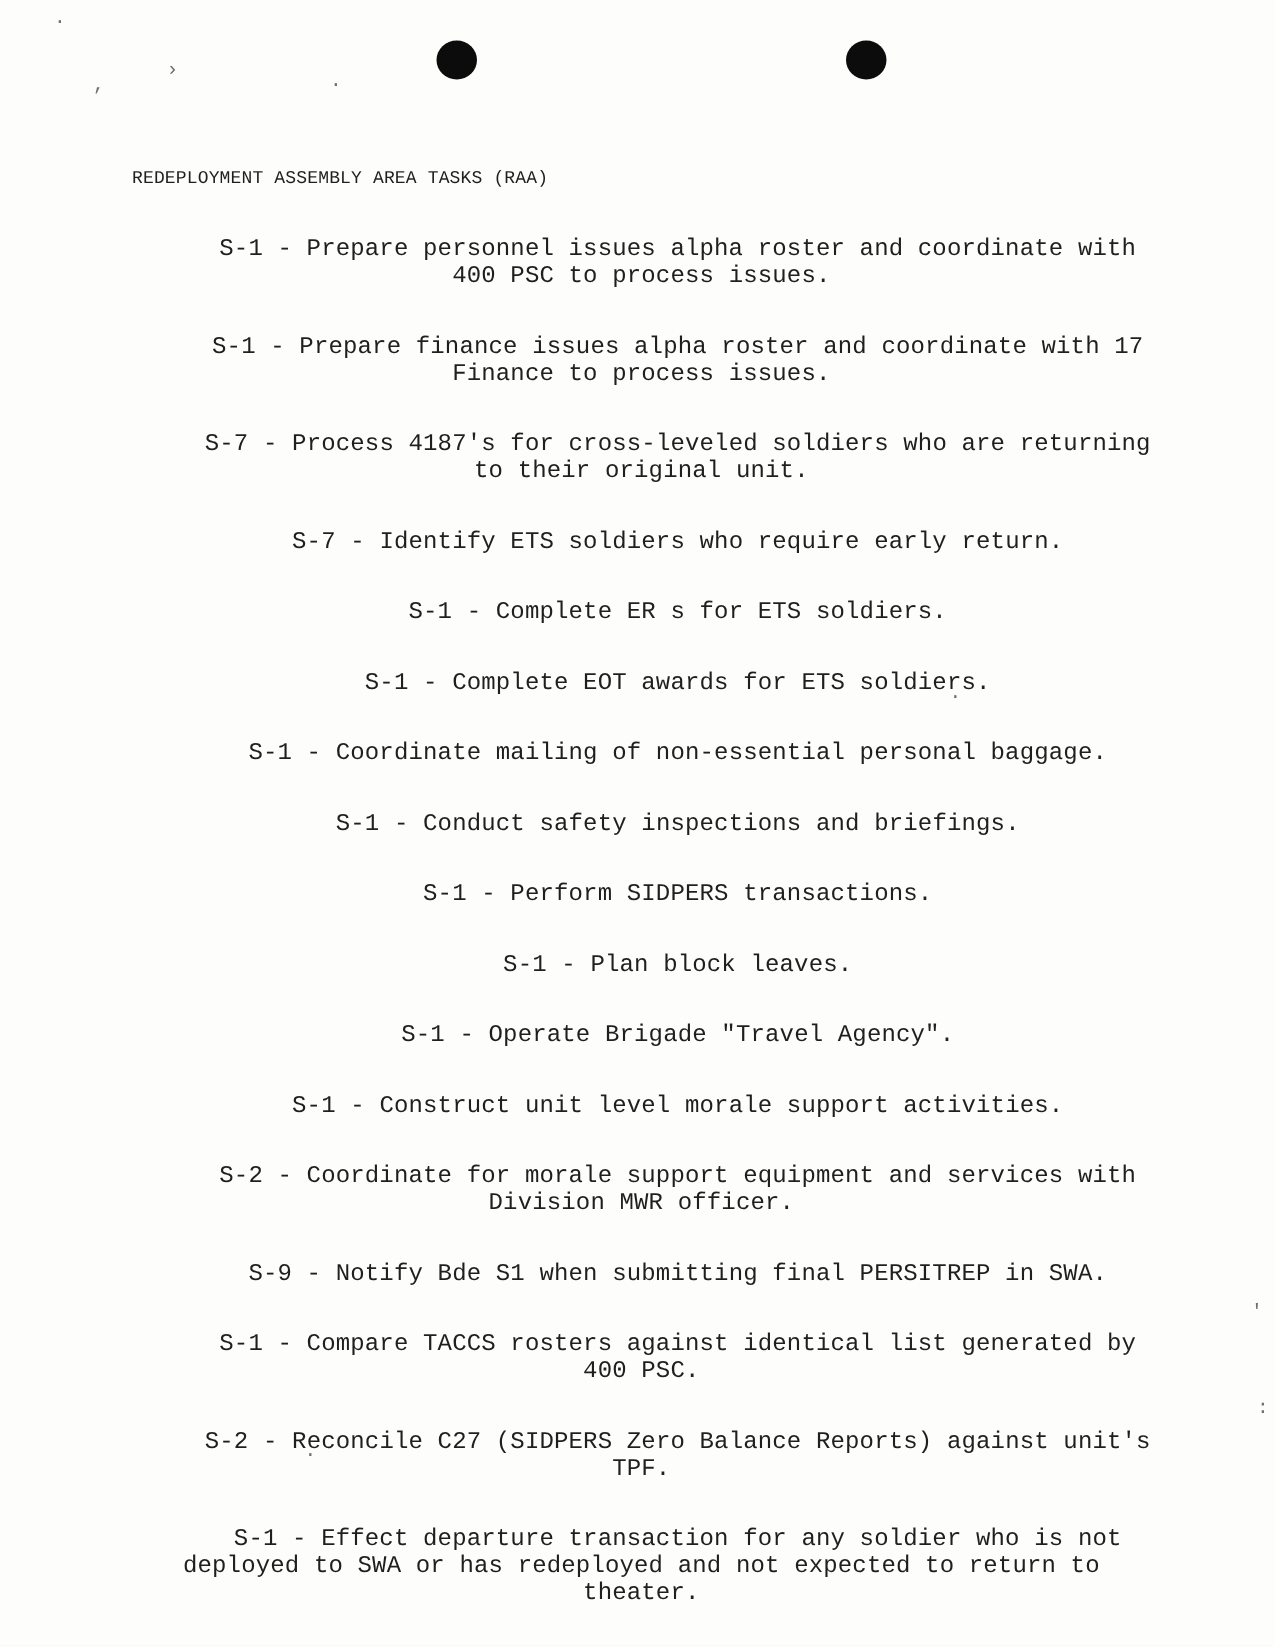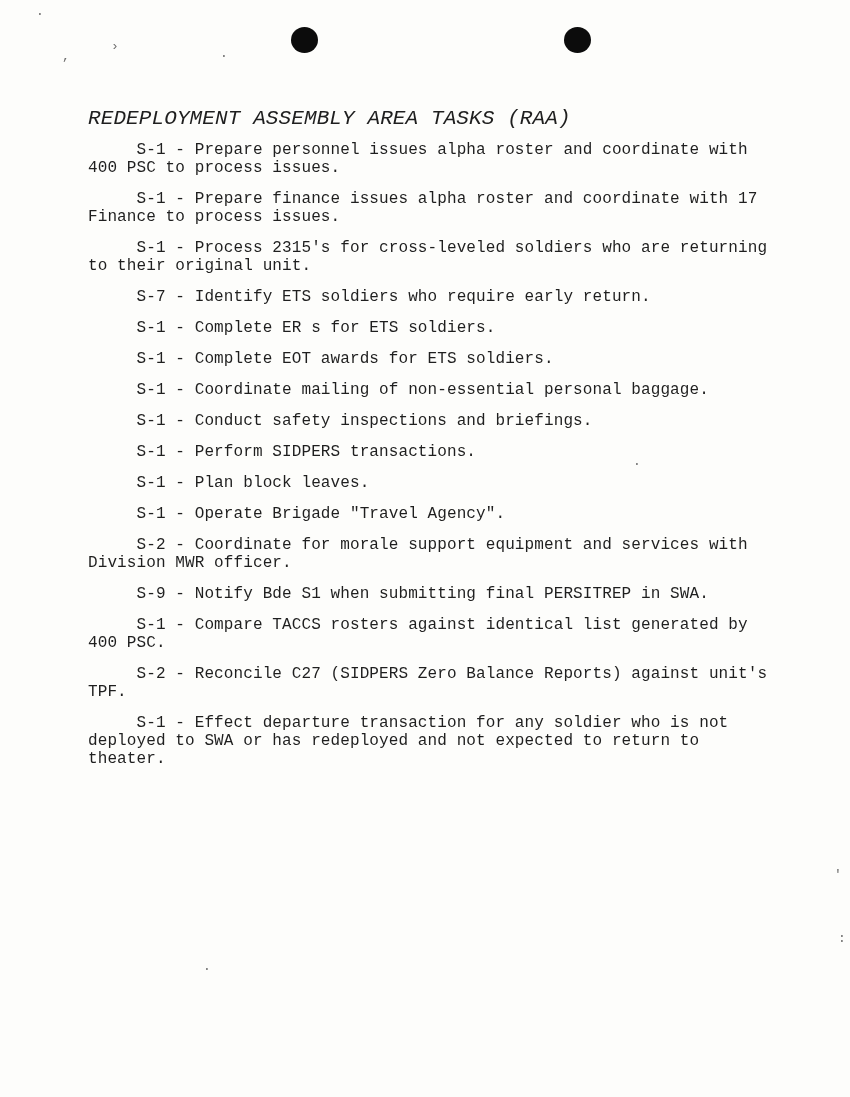--- a/index.html
+++ b/index.html
@@ -31,27 +31,27 @@
     position: absolute;
     left: 88px;
     top: 110px;
     font-size: 16px;
     line-height: 18px;
     letter-spacing: 0.1px;
   }
   .title {
     white-space: pre;
     margin: 0 0 8px 0;
-    font-size: 21px;
+    font-size: 12px;
     font-weight: normal;
-    font-style: italic;
   }
   .para {
-    margin-top: 13px;
+    margin-top: 29px;
     white-space: pre;
+    text-align: center;
   }
   .artifact {
     position: absolute;
     font-size: 13px;
     line-height: 13px;
     color: #4a4a4a;
     opacity: 0.8;
   }
 </style>
 </head>
@@ -73,30 +73,31 @@
       <span class="artifact" style="left: 203px; top: 963px;">·</span>
     </div>
 
   <div class="doc">
     <h1 class="title">REDEPLOYMENT ASSEMBLY AREA TASKS (RAA)</h1>
     <div>
         <div class="para">     S-1 - Prepare personnel issues alpha roster and coordinate with
 400 PSC to process issues.</div>
         <div class="para">     S-1 - Prepare finance issues alpha roster and coordinate with 17
 Finance to process issues.</div>
-        <div class="para">     S-1 - Process 2315's for cross-leveled soldiers who are returning
+        <div class="para">     S-7 - Process 4187's for cross-leveled soldiers who are returning
 to their original unit.</div>
         <div class="para">     S-7 - Identify ETS soldiers who require early return.</div>
         <div class="para">     S-1 - Complete ER s for ETS soldiers.</div>
         <div class="para">     S-1 - Complete EOT awards for ETS soldiers.</div>
         <div class="para">     S-1 - Coordinate mailing of non-essential personal baggage.</div>
         <div class="para">     S-1 - Conduct safety inspections and briefings.</div>
         <div class="para">     S-1 - Perform SIDPERS transactions.</div>
         <div class="para">     S-1 - Plan block leaves.</div>
         <div class="para">     S-1 - Operate Brigade "Travel Agency".</div>
+        <div class="para">     S-1 - Construct unit level morale support activities.</div>
         <div class="para">     S-2 - Coordinate for morale support equipment and services with
 Division MWR officer.</div>
         <div class="para">     S-9 - Notify Bde S1 when submitting final PERSITREP in SWA.</div>
         <div class="para">     S-1 - Compare TACCS rosters against identical list generated by
 400 PSC.</div>
         <div class="para">     S-2 - Reconcile C27 (SIDPERS Zero Balance Reports) against unit's
 TPF.</div>
         <div class="para">     S-1 - Effect departure transaction for any soldier who is not
 deployed to SWA or has redeployed and not expected to return to
 theater.</div>

